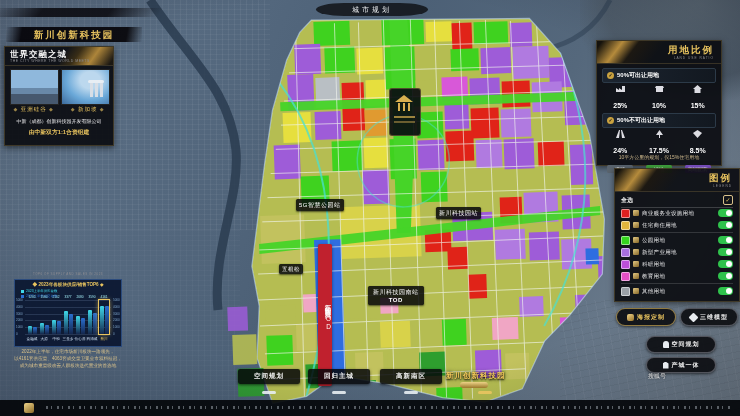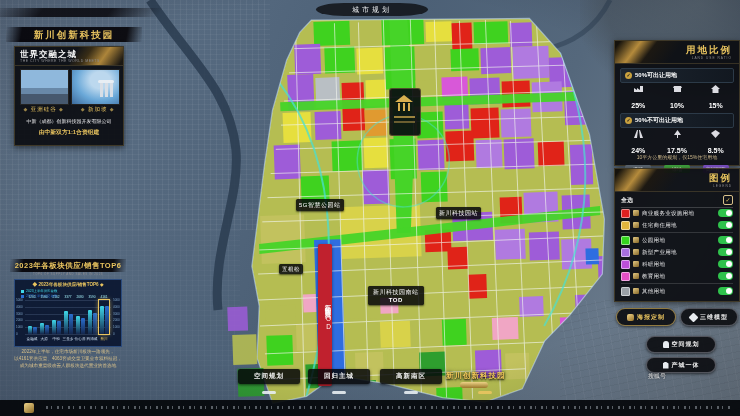--- a/index.html
+++ b/index.html
@@ -244,21 +244,21 @@
     </g>
   </svg>
   <div class="tex vign abs" style="left:0;top:0;width:740px;height:416px"></div>
 
   <div class="decostreak abs" style="left:-10px;top:8px;width:170px;height:9px;transform:skewX(-30deg)"></div>
   <div class="goldtitle abs" style="left:6px;top:27px;width:136px;height:15px;font-size:9.5px;line-height:15px">新川创新科技园</div>
 
   <div class="abs" style="left:316px;top:3px;width:112px;height:13px;background:rgba(16,19,24,.85);border-radius:50%/100%;
        color:#f0f2f4;font-size:7px;text-align:center;line-height:13px;letter-spacing:3px">城市规划</div>
 
-  <div class="panel abs" style="left:14px;top:46px;width:108px;height:98px">
+  <div class="panel abs" style="left:4px;top:46px;width:108px;height:98px">
     <div class="phead">
       <div class="deco"></div>
       <div class="t">世界交融之城</div>
       <div class="s">THE CITY WHERE THE WORLD MEETS</div>
     </div>
     <div class="abs photo" style="left:5px;top:22px;width:47px;height:34px;
          background:linear-gradient(180deg,#8fb8dc 0 52%,#6888a8 52% 70%,#46586e 70% 100%),
          repeating-linear-gradient(90deg,rgba(20,30,45,.55) 0 3px,rgba(0,0,0,0) 3px 8px)"></div>
     <div class="abs photo" style="left:56px;top:22px;width:47px;height:34px;
          background:radial-gradient(ellipse at 60% 30%,#bcd8ee 0 25%,#6aa8d8 60%,#3c6a9c 100%)">
@@ -269,21 +269,20 @@
     </div>
     <div class="abs" style="left:0;top:59px;width:108px;display:flex;justify-content:space-around">
       <span class="goldtag"><span class="dia">◆ </span><span>亚洲硅谷</span><span class="dia"> ◆</span></span>
       <span class="goldtag"><span class="dia">◆ </span><span>新加坡</span><span class="dia"> ◆</span></span>
     </div>
     <div class="abs" style="left:0;top:71px;width:108px;text-align:center;color:#e6e6e8;font-size:5px">中新（成都）创新科技园开发有限公司</div>
     <div class="abs" style="left:0;top:81px;width:108px;text-align:center;color:#e9c45f;font-size:5.8px;font-weight:bold">由中新双方1:1合资组建</div>
   </div>
 
 
-  <div class="goldtitle abs" style="left:10px;top:259px;width:116px;height:13px;font-size:7.5px;line-height:13px;letter-spacing:.5px">2023年各板块供应/销售TOP6</div>
   <div class="abs" style="left:10px;top:272px;width:116px;text-align:center;color:#8d8d92;font-size:3px;letter-spacing:.5px">TOP6 OF SUPPLY AND SALES IN 2023</div>
 
   <div class="chartbox abs" style="left:14px;top:279px;width:106px;height:66px">
     <div class="abs" style="left:0;top:2px;width:106px;text-align:center;color:#e9c45f;font-size:4.6px;font-weight:bold">◆ 2023年各板块供应/销售TOP6 ◆</div>
     <div id="chart-legend" class="abs" style="left:6px;top:9px">
         <div style="display: flex; align-items: center; gap: 2px; font-size: 3.4px; color: rgb(207, 224, 245); line-height: 1.4;">
           <span style="width: 3px; height: 3px; background: rgb(63, 217, 234);"></span>
           <span style="color: rgb(63, 217, 234);">2023上半年供应套数</span>
         </div>
         <div style="display: flex; align-items: center; gap: 2px; font-size: 3.4px; color: rgb(207, 224, 245); line-height: 1.4;">
@@ -355,21 +354,21 @@
           </div>
         </div>
       </div>
   </div>
   <div class="abs" style="left:10px;top:349px;width:116px;text-align:center;color:#d8c08a;font-size:4.6px;line-height:1.5">
     <div>2022年上半年，住宅市场新川板块一路领先，</div>
     <div>以4161套供应量、4063套成交量卫冕全市双料桂冠，</div>
     <div>成为城市重量级改善人群板块迭代置业的首选地</div>
   </div>
 
-  <div class="panel abs" style="left:614px;top:40px;width:124px;height:124px">
+  <div class="panel abs" style="left:596px;top:40px;width:124px;height:124px">
     <div class="rhead">
       <div class="deco"></div>
       <div class="t">用地比例</div>
       <div class="s">LAND USE RATIO</div>
     </div>
     <div class="secbar abs" style="left:5px;top:27px;right:5px">
       <span class="ck">✓</span>
       <span>50%可出让用地</span>
     </div>
     <div class="abs" style="left:4px;top:44px;right:4px;display:flex">

